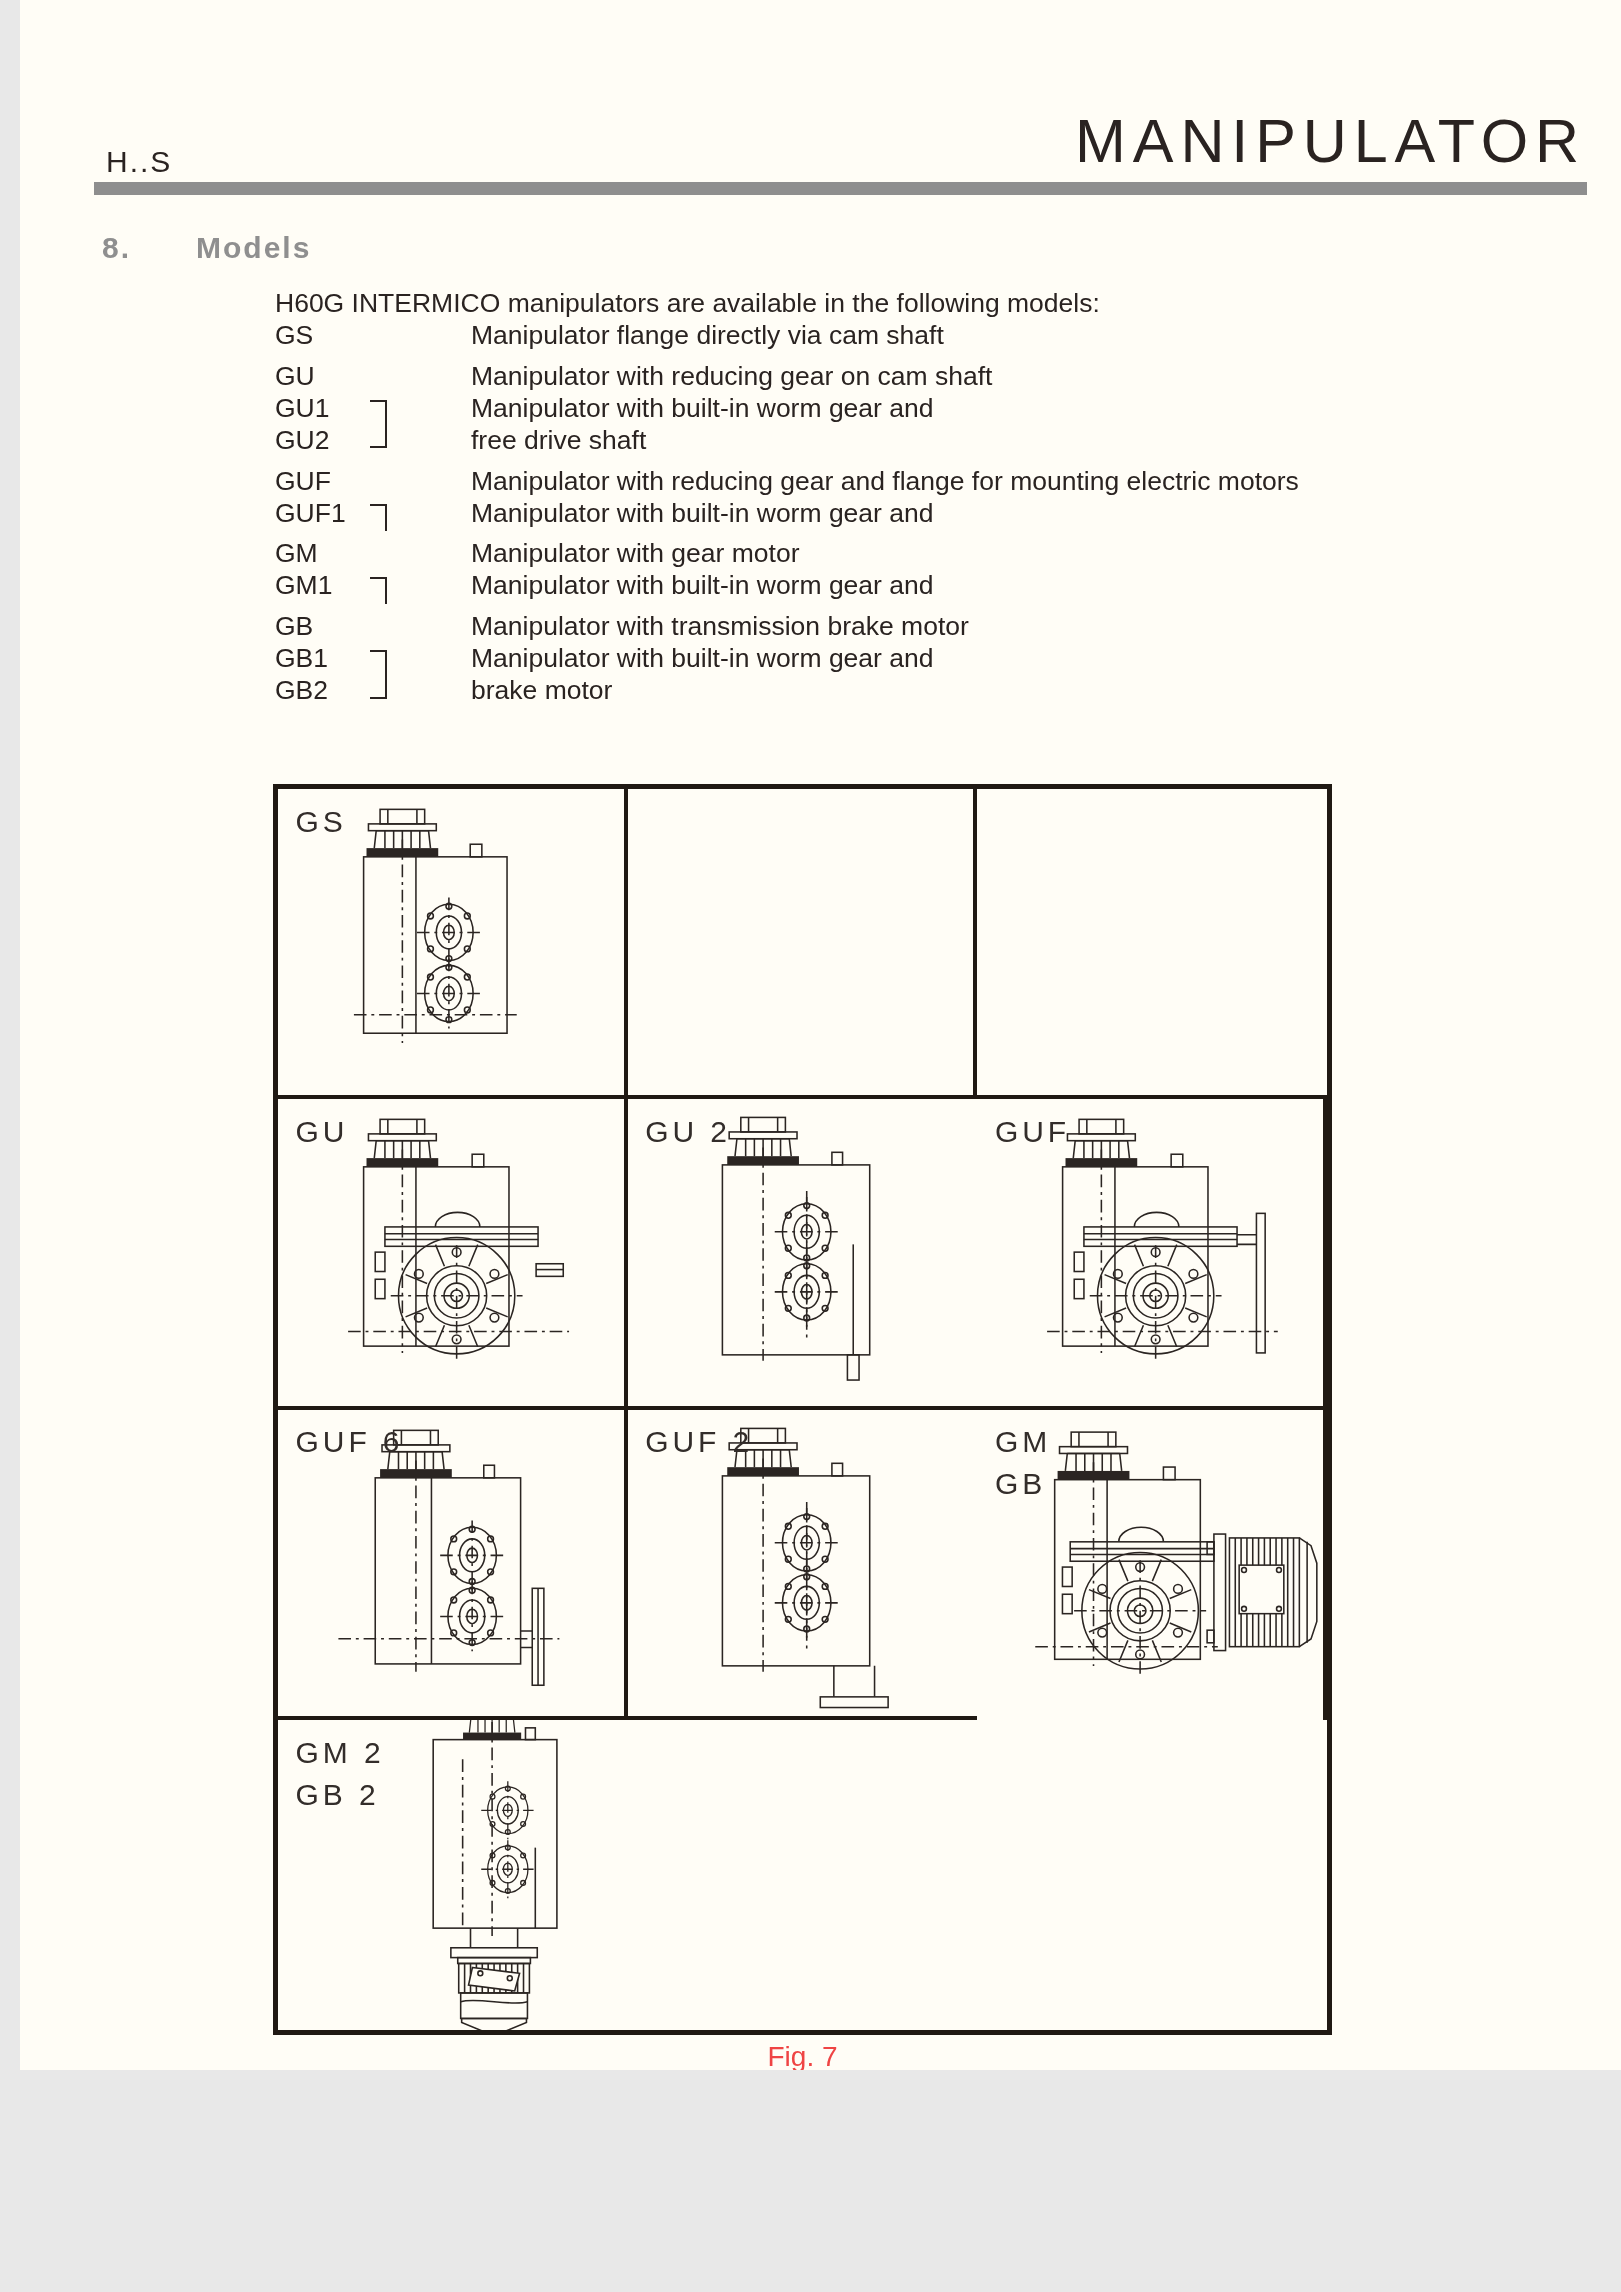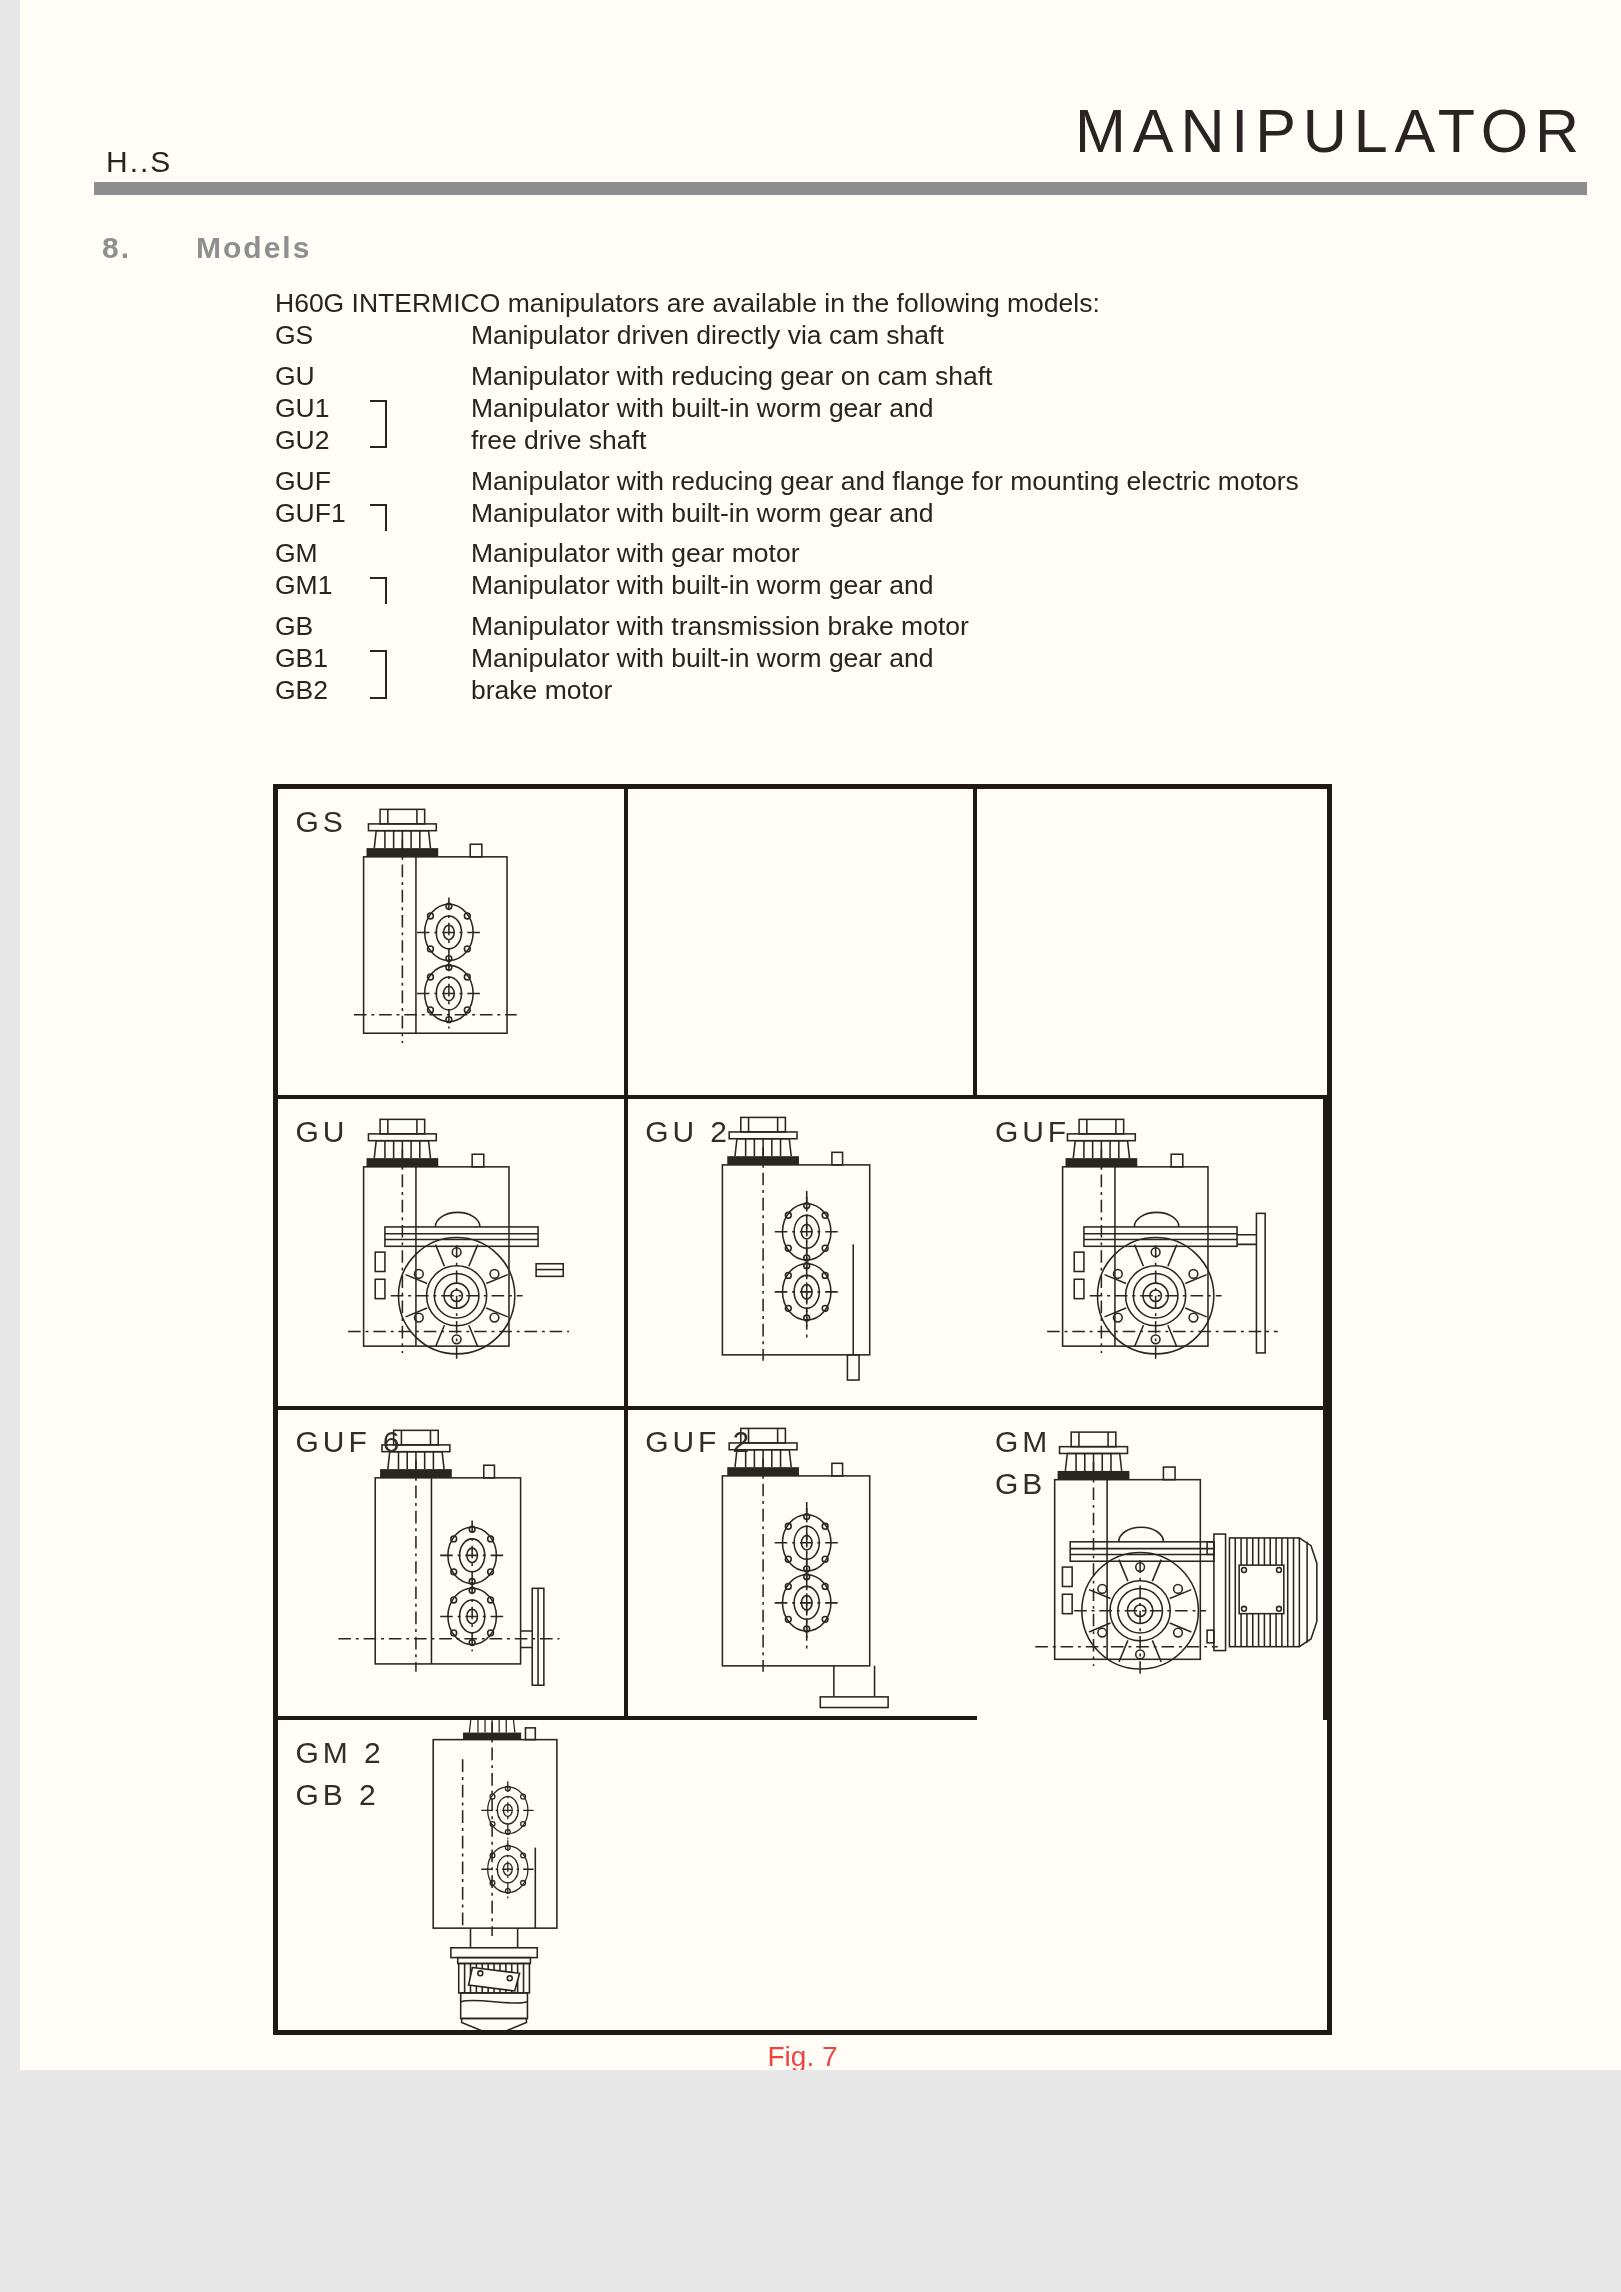--- a/index.html
+++ b/index.html
@@ -5,21 +5,21 @@
   html,body{margin:0;padding:0;}
   body{background:#e8e8e8;}
   .page{
     position:relative; width:1621px; height:2070px; overflow:hidden;
     background:#fffdf6; color:#2a2321;
     font-family:"Liberation Sans", sans-serif;
     margin-left:20px;
   }
   
   .hdr-code{position:absolute; left:86px; top:145px; font-size:30px; letter-spacing:2px; color:#2a2321;}
-  .hdr-title{position:absolute; right:55px; top:96px; font-size:61px; font-weight:400;
+  .hdr-title{position:absolute; right:55px; top:106px; font-size:61px; font-weight:400;
              letter-spacing:6.9px; color:#2a2321; white-space:nowrap;}
   .hdr-rule{position:absolute; left:74px; top:182px; width:1493px; height:12.7px; background:#8e8e8e;}
   
   .sec{position:absolute; left:82px; top:231px; font-size:30px; font-weight:bold;
        color:#8f8f8f; letter-spacing:2px;}
   .sec .sec-title{position:absolute; left:94px; top:0; white-space:nowrap;}
   
   .models{position:absolute; left:255px; top:287px; width:1157px; font-size:26.5px; line-height:32px;}
   .intro{white-space:nowrap;}
   .model-row{position:relative; display:flex; white-space:nowrap;}
@@ -131,21 +131,21 @@
   <div class="sec">
     <span>8.</span>
     <span class="sec-title">Models</span>
   </div>
 
   <div class="models">
     <div class="intro">H60G INTERMICO manipulators are available in the following models:</div>
 
     <div class="model-row">
       <span class="model-code">GS</span>
-      <span class="model-desc">Manipulator driven directly via cam shaft</span>
+      <span class="model-desc">Manipulator flange directly via cam shaft</span>
     </div>
 
     <div class="model-row gap">
       <span class="model-code">GU</span>
       <span class="model-desc">Manipulator with reducing gear on cam shaft</span>
     </div>
     <div class="model-row">
       <span class="model-code">GU1</span>
       <span class="bracket top"></span>
       <span class="model-desc">Manipulator with built-in worm gear and</span>

